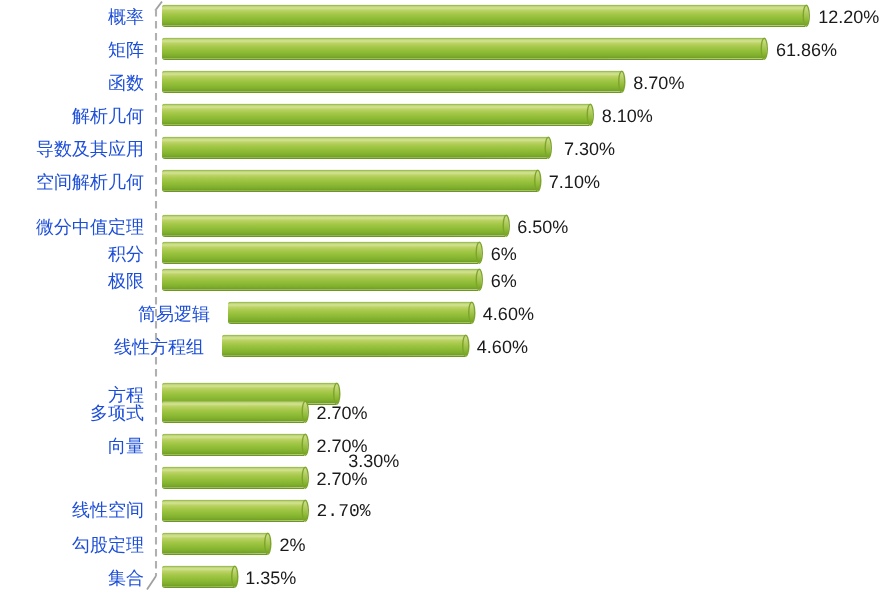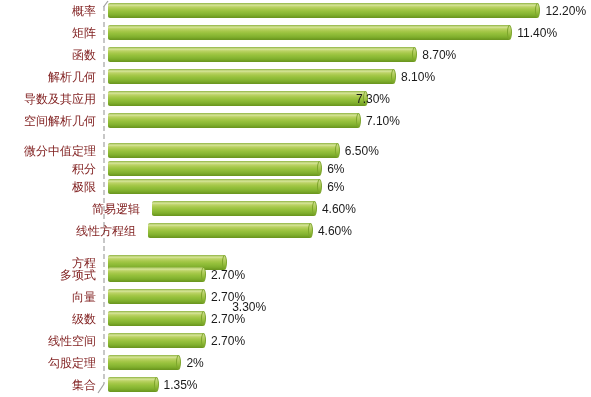--- a/index.html
+++ b/index.html
@@ -26,21 +26,21 @@
     width:591px;
   }
   .cat-label{
     position:absolute;
     left:0;top:0;
     width:96px;
     height:22px;
     line-height:22px;
     text-align:right;
     font-size:12px;
-    color:#7f1d1d;
+    color:#1d4ed8;
     white-space:nowrap;
   }
   .bar-wrap{
     position:absolute;
     left:108px;
     top:3px;
     height:15px;
   }
   .bar{
     position:absolute;
@@ -106,21 +106,21 @@
           <div class="bar-cap" style="left: 427.44px;"></div>
         </div>
         <div class="val-label" style="left: 545.44px;">12.20%</div>
       </div>
       <div class="row" style="top: 22px;">
         <div class="cat-label">矩阵</div>
         <div class="bar-wrap" style="width: 406.28px;">
           <div class="bar" style="width: 401.28px;"></div>
           <div class="bar-cap" style="left: 399.28px;"></div>
         </div>
-        <div class="val-label" style="left: 517.28px;">11.40%</div>
+        <div class="val-label" style="left: 517.28px;">61.86%</div>
       </div>
       <div class="row" style="top: 44px;">
         <div class="cat-label">函数</div>
         <div class="bar-wrap" style="width: 311.24px;">
           <div class="bar" style="width: 306.24px;"></div>
           <div class="bar-cap" style="left: 304.24px;"></div>
         </div>
         <div class="val-label" style="left: 422.24px;">8.70%</div>
       </div>
       <div class="row" style="top: 66px;">
@@ -130,21 +130,21 @@
           <div class="bar-cap" style="left: 283.12px;"></div>
         </div>
         <div class="val-label" style="left: 401.12px;">8.10%</div>
       </div>
       <div class="row" style="top: 88px;">
         <div class="cat-label">导数及其应用</div>
         <div class="bar-wrap" style="width: 261.96px;">
           <div class="bar" style="width: 256.96px;"></div>
           <div class="bar-cap" style="left: 254.96px;"></div>
         </div>
-        <div class="val-label" style="left: 356px;">7.30%</div>
+        <div class="val-label" style="left: 376px;">7.30%</div>
       </div>
       <div class="row" style="top: 110px;">
         <div class="cat-label">空间解析几何</div>
         <div class="bar-wrap" style="width: 254.92px;">
           <div class="bar" style="width: 249.92px;"></div>
           <div class="bar-cap" style="left: 247.92px;"></div>
         </div>
         <div class="val-label" style="left: 365.92px;">7.10%</div>
       </div>
       <div class="row" style="top: 140px;">
@@ -205,28 +205,27 @@
       </div>
       <div class="row" style="top: 286px;">
         <div class="cat-label">向量</div>
         <div class="bar-wrap" style="width: 100.04px;">
           <div class="bar" style="width: 95.04px;"></div>
           <div class="bar-cap" style="left: 93.04px;"></div>
         </div>
         <div class="val-label" style="left: 211.04px;">2.70%</div>
       </div>
       <div class="row" style="top: 308px;">
-        <div class="cat-label">级数</div>
-        <div class="bar-wrap" style="width: 100.04px;">
-          <div class="bar" style="width: 95.04px;"></div>
-          <div class="bar-cap" style="left: 93.04px;"></div>
-        </div>
-        <div class="val-label" style="left: 211.04px;">2.70%</div>
-      </div>
-      <div class="row" style="top: 330px;">
+        <div class="bar-wrap" style="width: 100.04px;">
+          <div class="bar" style="width: 95.04px;"></div>
+          <div class="bar-cap" style="left: 93.04px;"></div>
+        </div>
+        <div class="val-label" style="left: 211.04px;">2.70%</div>
+      </div>
+      <div class="row" style="top: 330px; font-family: Liberation Mono, monospace;">
         <div class="cat-label">线性空间</div>
         <div class="bar-wrap" style="width: 100.04px;">
           <div class="bar" style="width: 95.04px;"></div>
           <div class="bar-cap" style="left: 93.04px;"></div>
         </div>
         <div class="val-label" style="left: 211.04px;">2.70%</div>
       </div>
       <div class="row" style="top: 352px;">
         <div class="cat-label">勾股定理</div>
         <div class="bar-wrap" style="width: 75.4px;">

